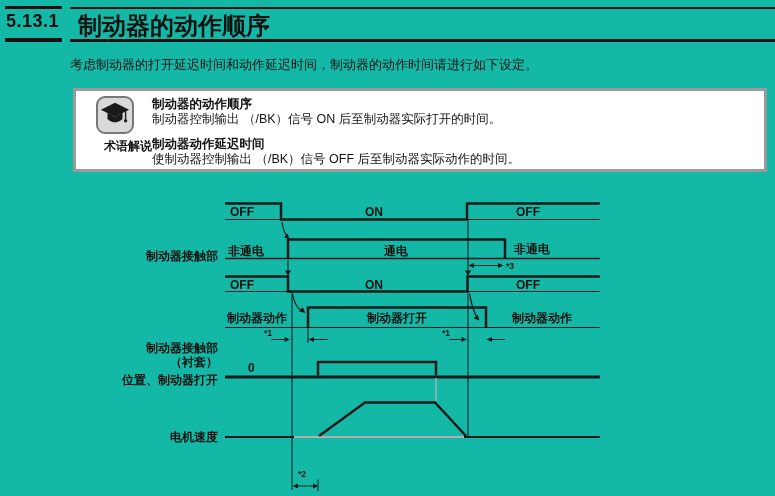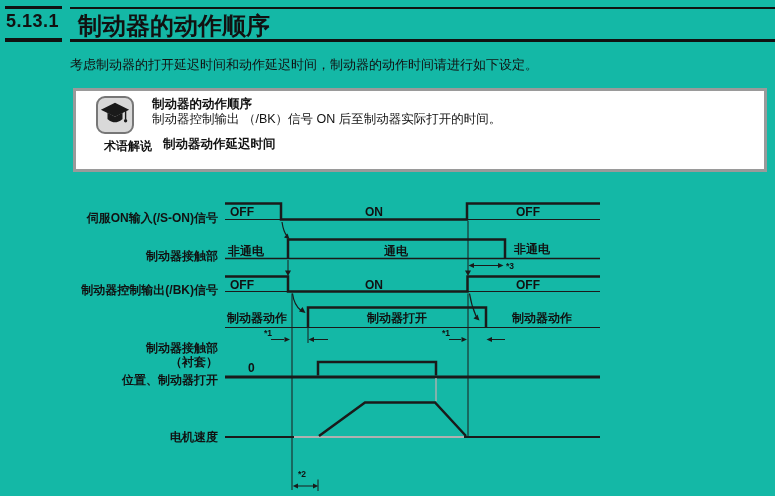--- a/index.html
+++ b/index.html
@@ -45,26 +45,25 @@
       <svg width="32" height="30" viewBox="0 0 36 34">
         <polygon points="18,3 34,11 18,19 2,11" fill="#1a1a1a"></polygon>
         <path d="M9.5,14.5 v7 c0,0 3.6,3.8 8.5,3.8 c4.9,0 8.5,-3.8 8.5,-3.8 v-7 l-8.5,4.4 z" fill="#1a1a1a"></path>
         <line x1="30" y1="12.5" x2="30" y2="22" stroke="#1a1a1a" stroke-width="1.6"></line>
         <circle cx="30" cy="23.5" r="1.9" fill="#1a1a1a"></circle>
       </svg>
     </div>
     <div class="abs" id="term-label">术语解说</div>
     <div class="abs note-h" style="left:76px;top:5px;">制动器的动作顺序</div>
     <div class="abs note-p" style="left:76px;top:20px;">制动器控制输出 （/BK）信号 ON 后至制动器实际打开的时间。</div>
-    <div class="abs note-h" style="left:87px;top:45px;">制动器动作延迟时间</div>
+    <div class="abs note-h" style="left:76px;top:45px;">制动器动作延迟时间</div>
+    <div class="abs note-p" style="left:76px;top:60px;">使制动器控制输出 （/BK）信号 OFF 后至制动器实际动作的时间。</div>
   </div>
 
-  <div class="abs rowlab" style="top:211px;">伺服ON输入(/S-ON)信号</div>
   <div class="abs rowlab" style="top:249px;">制动器接触部</div>
-  <div class="abs rowlab" style="top:283px;">制动器控制输出(/BK)信号</div>
   <div class="abs rowlab" style="top:309px;margin-top:32px;">
     <div>制动器接触部</div>
     <div>（衬套）</div>
   </div>
   <div class="abs rowlab" style="top:373px;">位置、制动器打开</div>
   <div class="abs rowlab" style="top:430px;">电机速度</div>
 
   <svg class="abs" style="left:0;top:195px;" width="775" height="301" viewBox="0 0 775 301">
 
     <g stroke="#1a1a1a">

